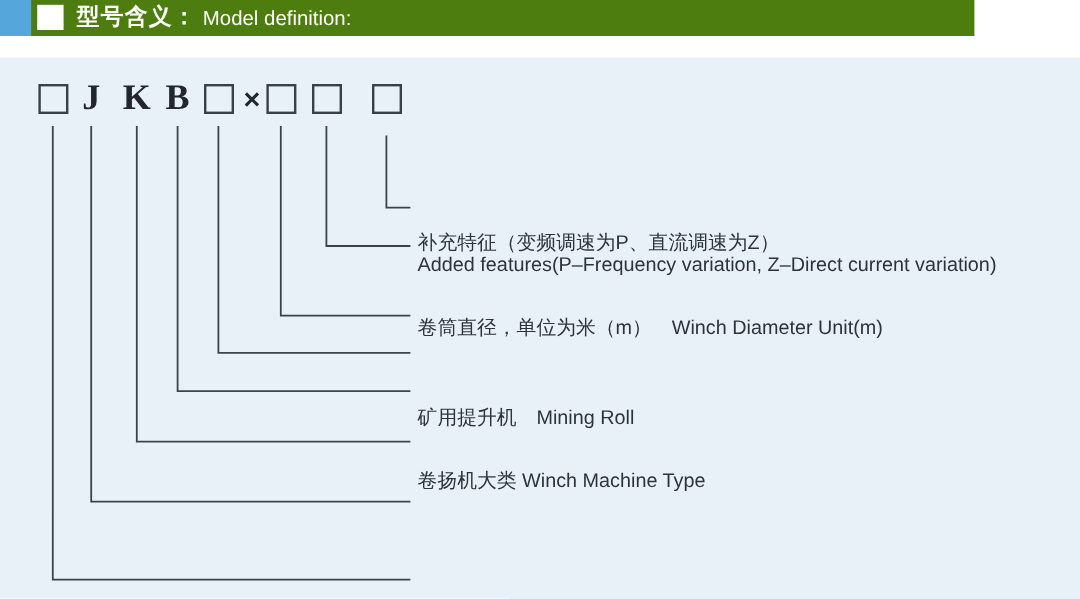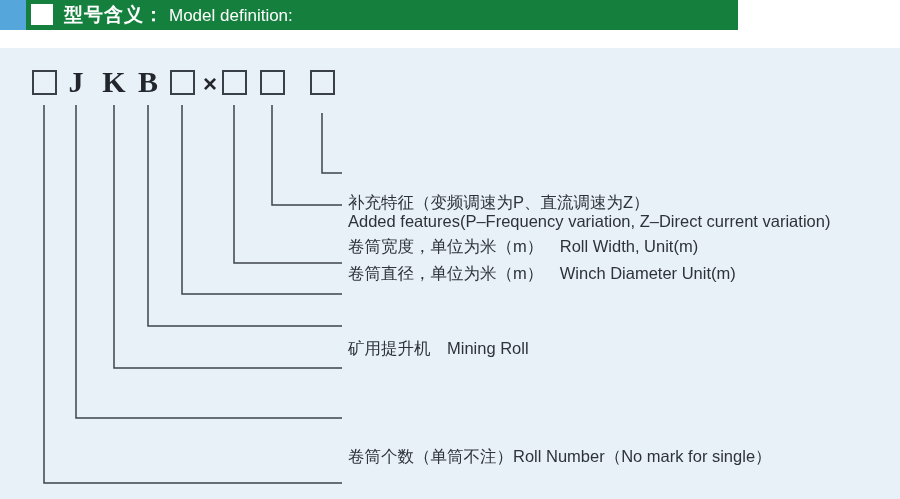--- a/index.html
+++ b/index.html
@@ -3,21 +3,21 @@
 <meta charset="utf-8">
 <style>
   html,body{margin:0;padding:0;background:#ffffff;}
   .screen{
     position:relative;width:900px;height:499px;overflow:hidden;
     background:#ffffff;
     font-family:"Liberation Sans","DejaVu Sans",sans-serif;
     color:#2e333a;
   }
   
-  .header{position:absolute;left:0;top:0;width:738px;height:30px;background:#15803d;}
+  .header{position:absolute;left:0;top:0;width:812px;height:30px;background:#4d7c0f;}
   .corner-accent{position:absolute;left:0;top:0;width:26px;height:30px;background:#55a7db;}
   .bullet{position:absolute;left:31px;top:4px;width:22px;height:21px;background:#ffffff;}
   .h-zh{position:absolute;left:64px;top:0;line-height:30px;font-size:19px;font-weight:bold;color:#ffffff;letter-spacing:1px;white-space:pre;}
   .h-en{position:absolute;left:169px;top:0;line-height:31px;font-size:17px;font-weight:normal;color:#ffffff;white-space:pre;}
   
   .panel{position:absolute;left:0;top:48px;width:900px;height:451px;background:#e9f1f8;}
   
   .mbox{position:absolute;top:70px;width:21px;height:21px;border:2px solid #3a4048;background:transparent;}
   .mletter{
     position:absolute;top:82px;transform:translate(-50%,-50%);
@@ -67,18 +67,17 @@
   <span class="mletter" style="left:114px">K</span>
   <span class="mletter" style="left:148px">B</span>
   <div class="mbox" style="left:170px"></div>
   <span class="mtimes">×</span>
   <div class="mbox" style="left:222px"></div>
   <div class="mbox" style="left:260px"></div>
   <div class="mbox" style="left:310px"></div>
 
   <div class="lbl" style="top:222px">Added features(P–Frequency variation, Z–Direct current variation)</div>
   <div class="lbl" style="top:203px">补充特征（变频调速为P、直流调速为Z）</div>
-  <div class="lbl" style="top:247px">卷筒宽度，单位为米（m）　Roll Width, Unit(m)</div>
   <div class="lbl" style="top:274px">卷筒直径，单位为米（m）　Winch Diameter Unit(m)</div>
   <div class="lbl" style="top:349px">矿用提升机　Mining Roll</div>
-  <div class="lbl" style="top:457px">卷筒个数（单筒不注）Roll Number（No mark for single）</div>
+  <div class="lbl" style="top:402px">卷扬机大类 Winch Machine Type</div>
 
 </div>
 
 </body></html>

